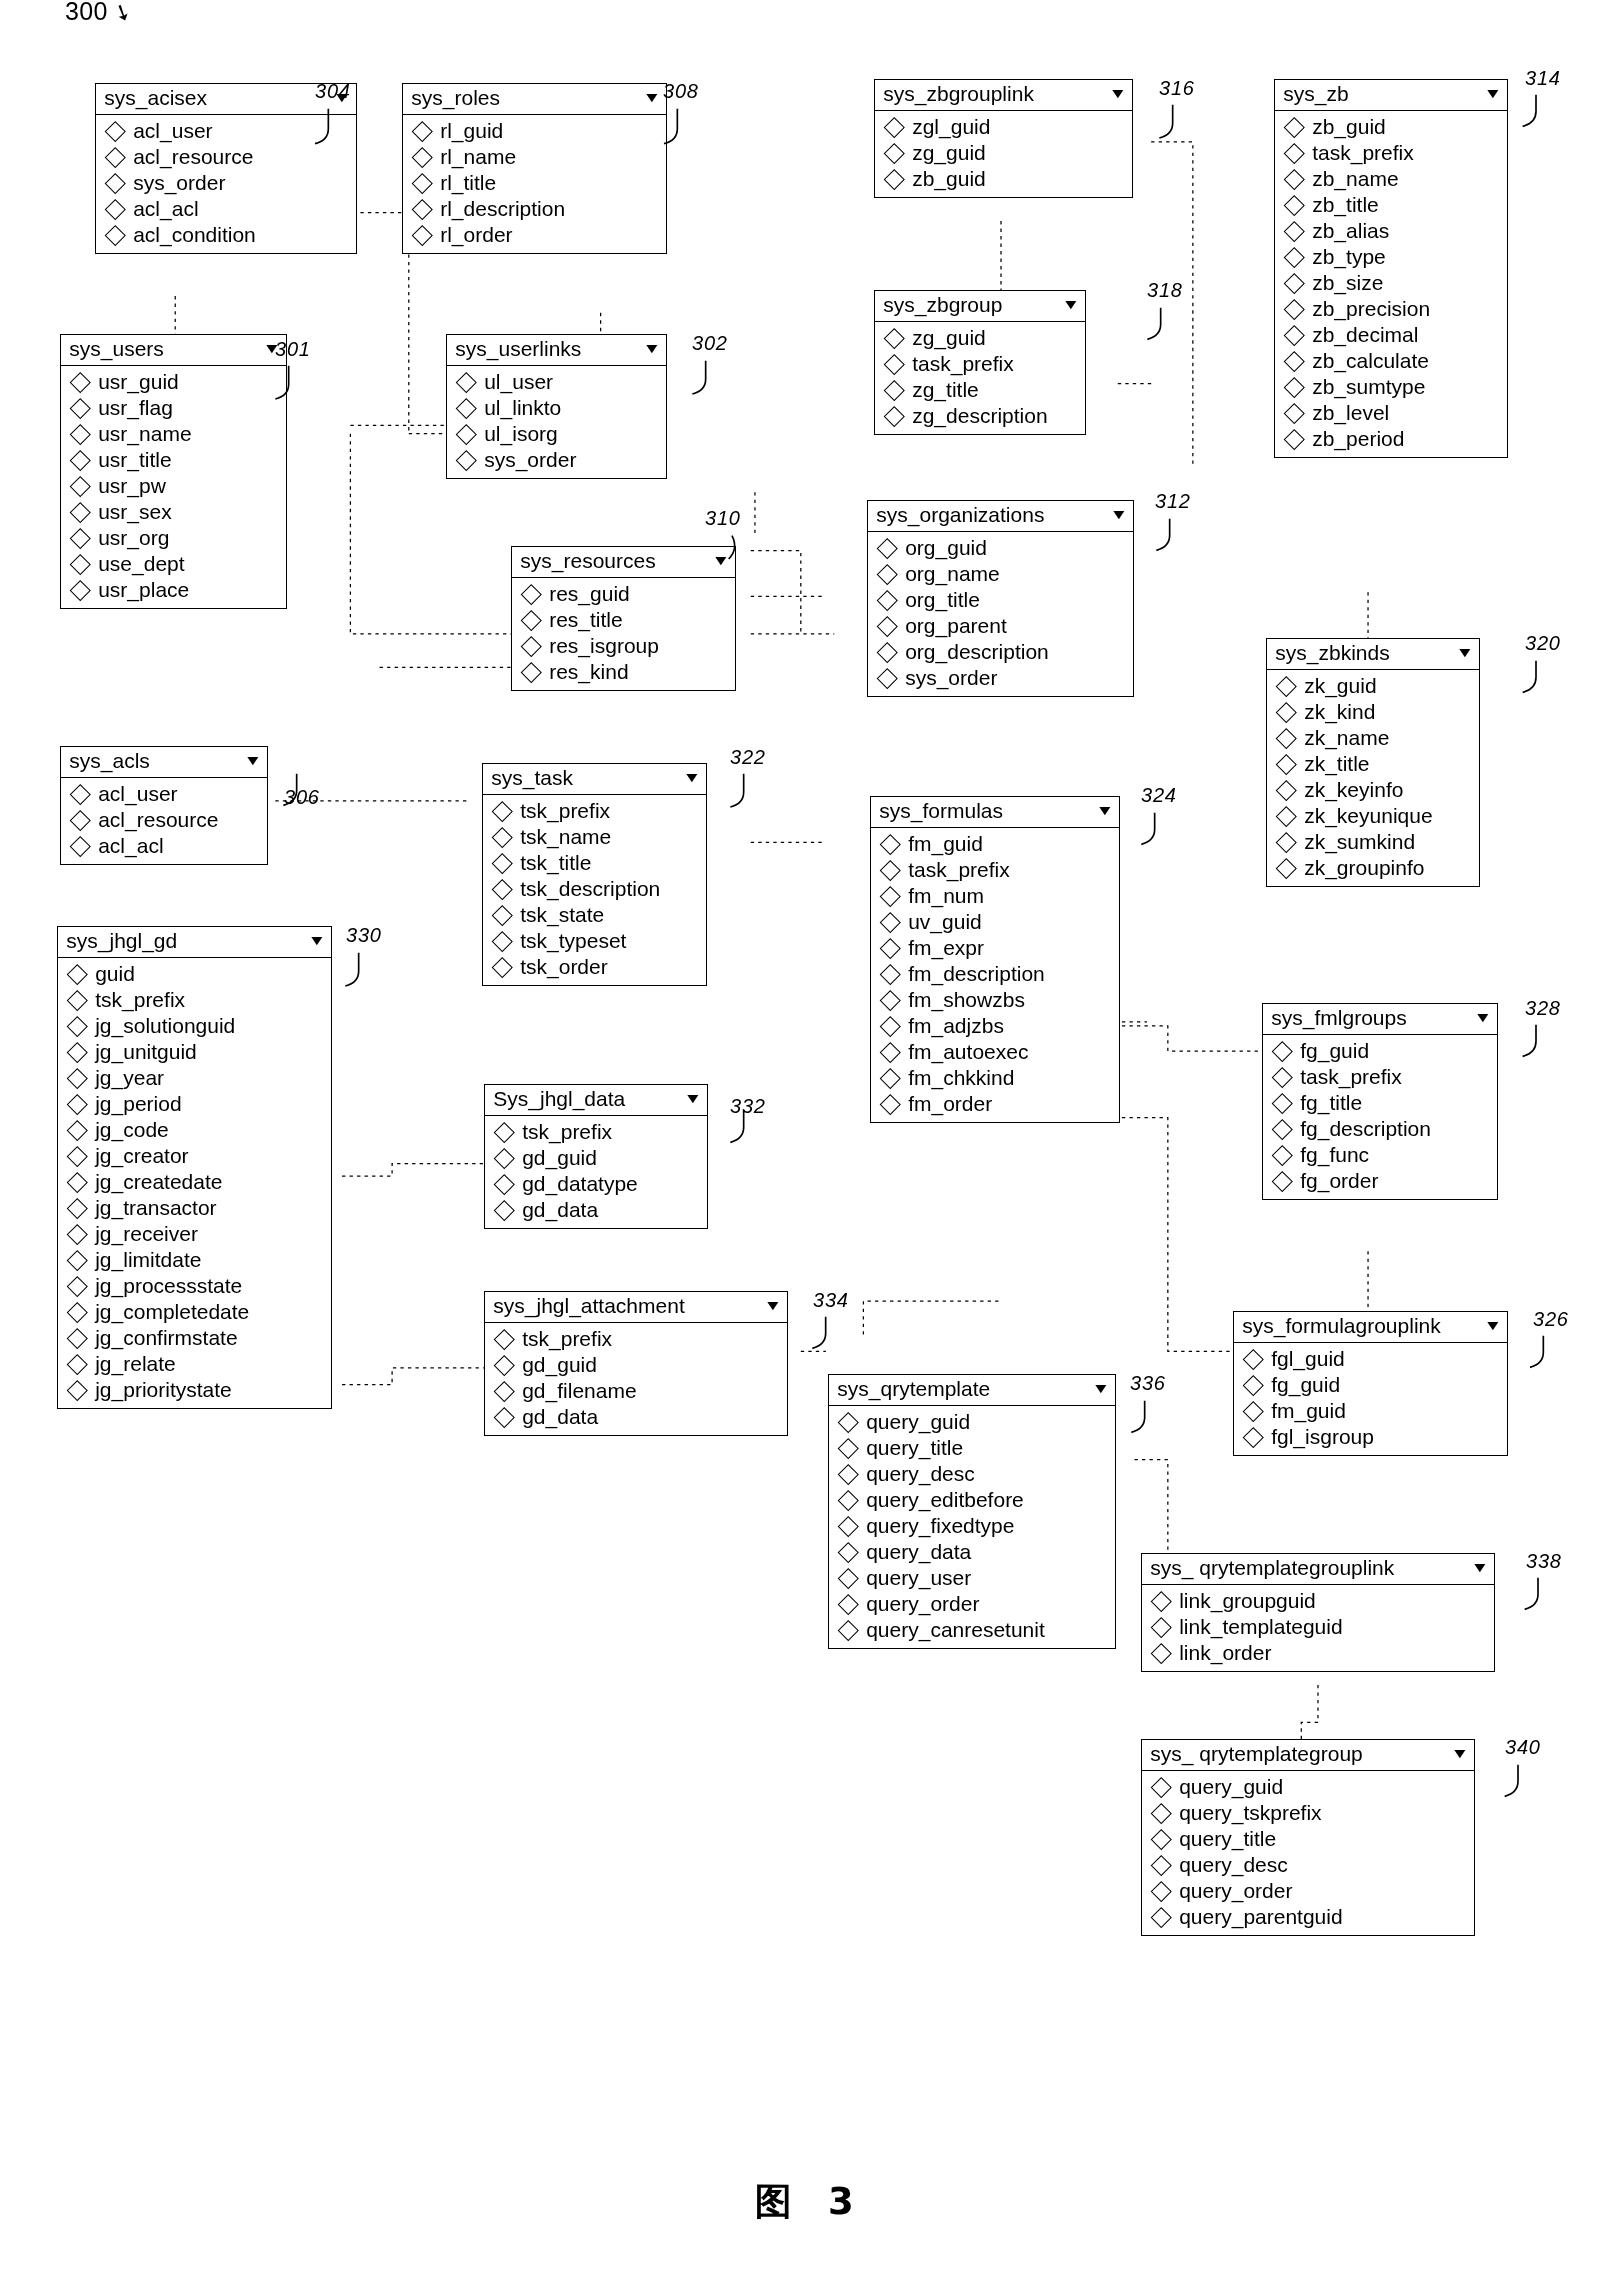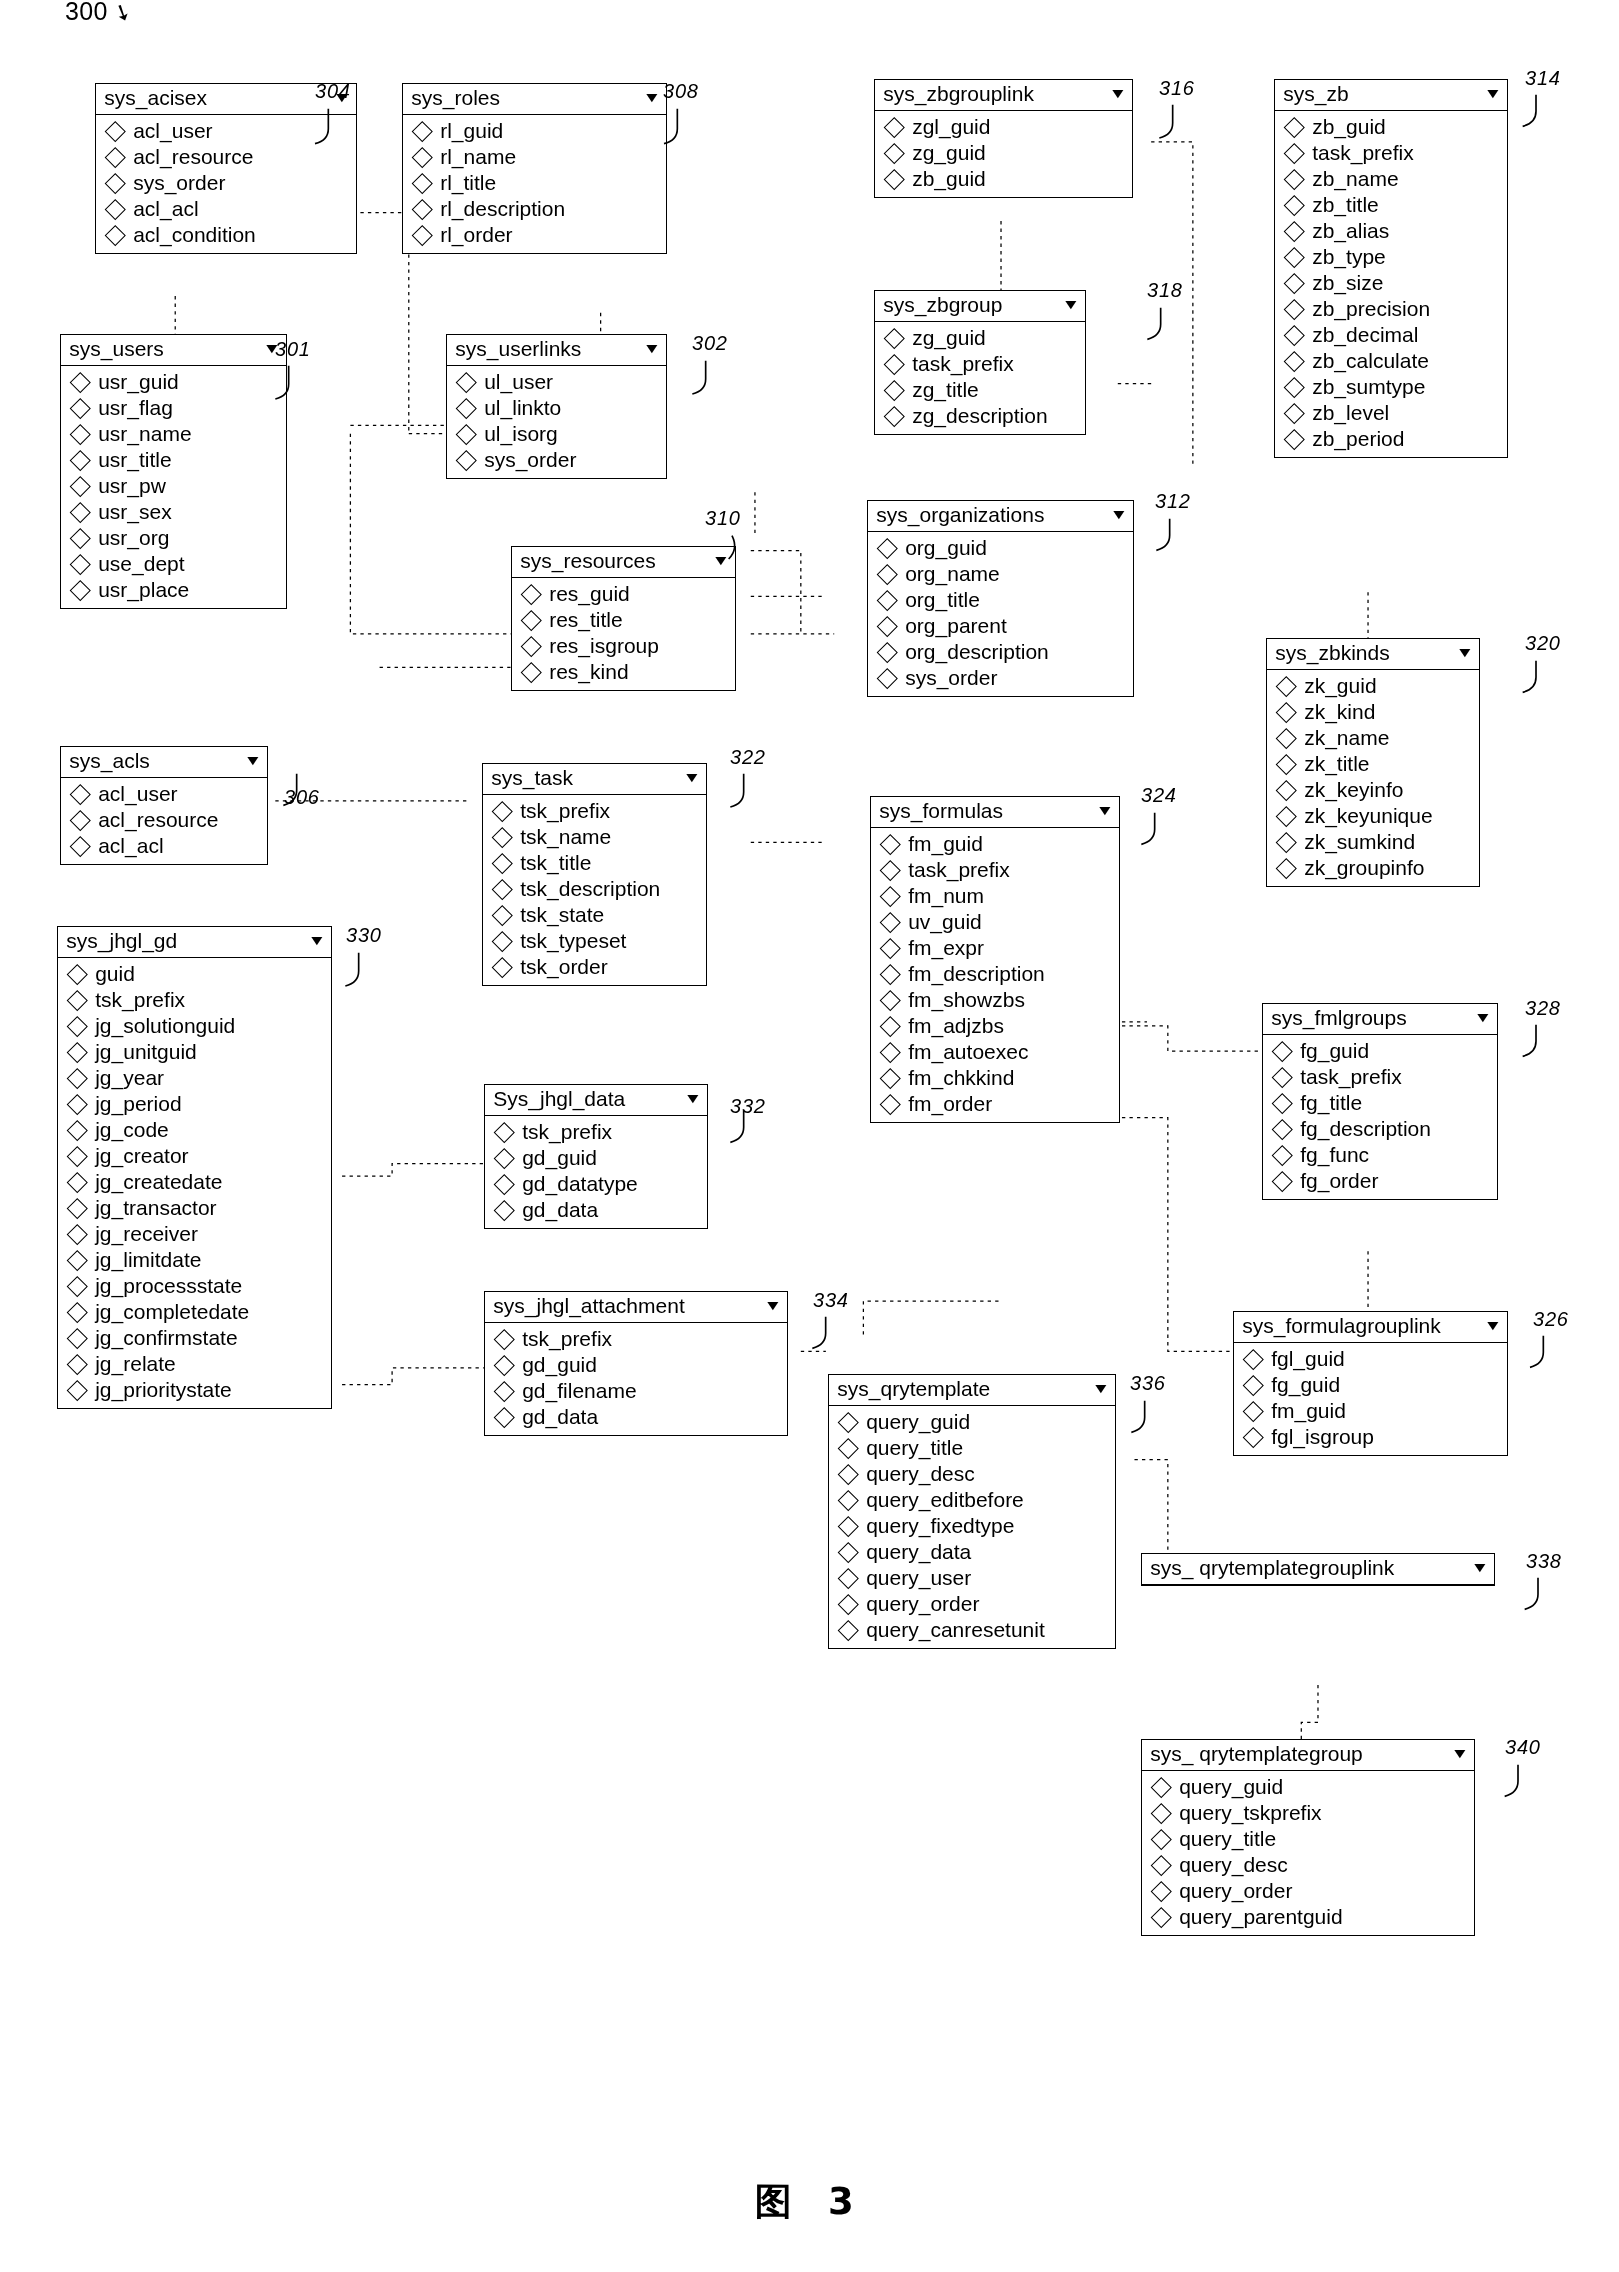--- a/index.html
+++ b/index.html
@@ -963,20 +963,34 @@
     <svg width="50" height="50" viewBox="0 0 60 60">
         <path d="M16,2 L16,22 Q16,36 0,40" stroke="#000" stroke-width="2" fill="none"></path>
       </svg>
   </div>
 
   <div class="entity" style="left:1141px; top:1553px; width:354px;">
     <div class="entity-head">
       <span>sys_ qrytemplategrouplink</span>
       <span class="caret">▼</span>
     </div>
+    <div class="fields">
+      <div class="field">
+          <span class="dia"></span>
+          <span>link_groupguid</span>
+        </div>
+      <div class="field">
+          <span class="dia"></span>
+          <span>link_templateguid</span>
+        </div>
+      <div class="field">
+          <span class="dia"></span>
+          <span>link_order</span>
+        </div>
+    </div>
   </div>
   <div class="callout" style="left:1526px; top:1550px;">338</div>
   <div class="leader" style="left:1523px; top:1576px;">
     <svg width="50" height="50" viewBox="0 0 60 60">
         <path d="M18,2 L18,22 Q18,36 2,40" stroke="#000" stroke-width="2" fill="none"></path>
       </svg>
   </div>
 
   <div class="entity" style="left:1141px; top:1739px; width:334px;">
     <div class="entity-head">

